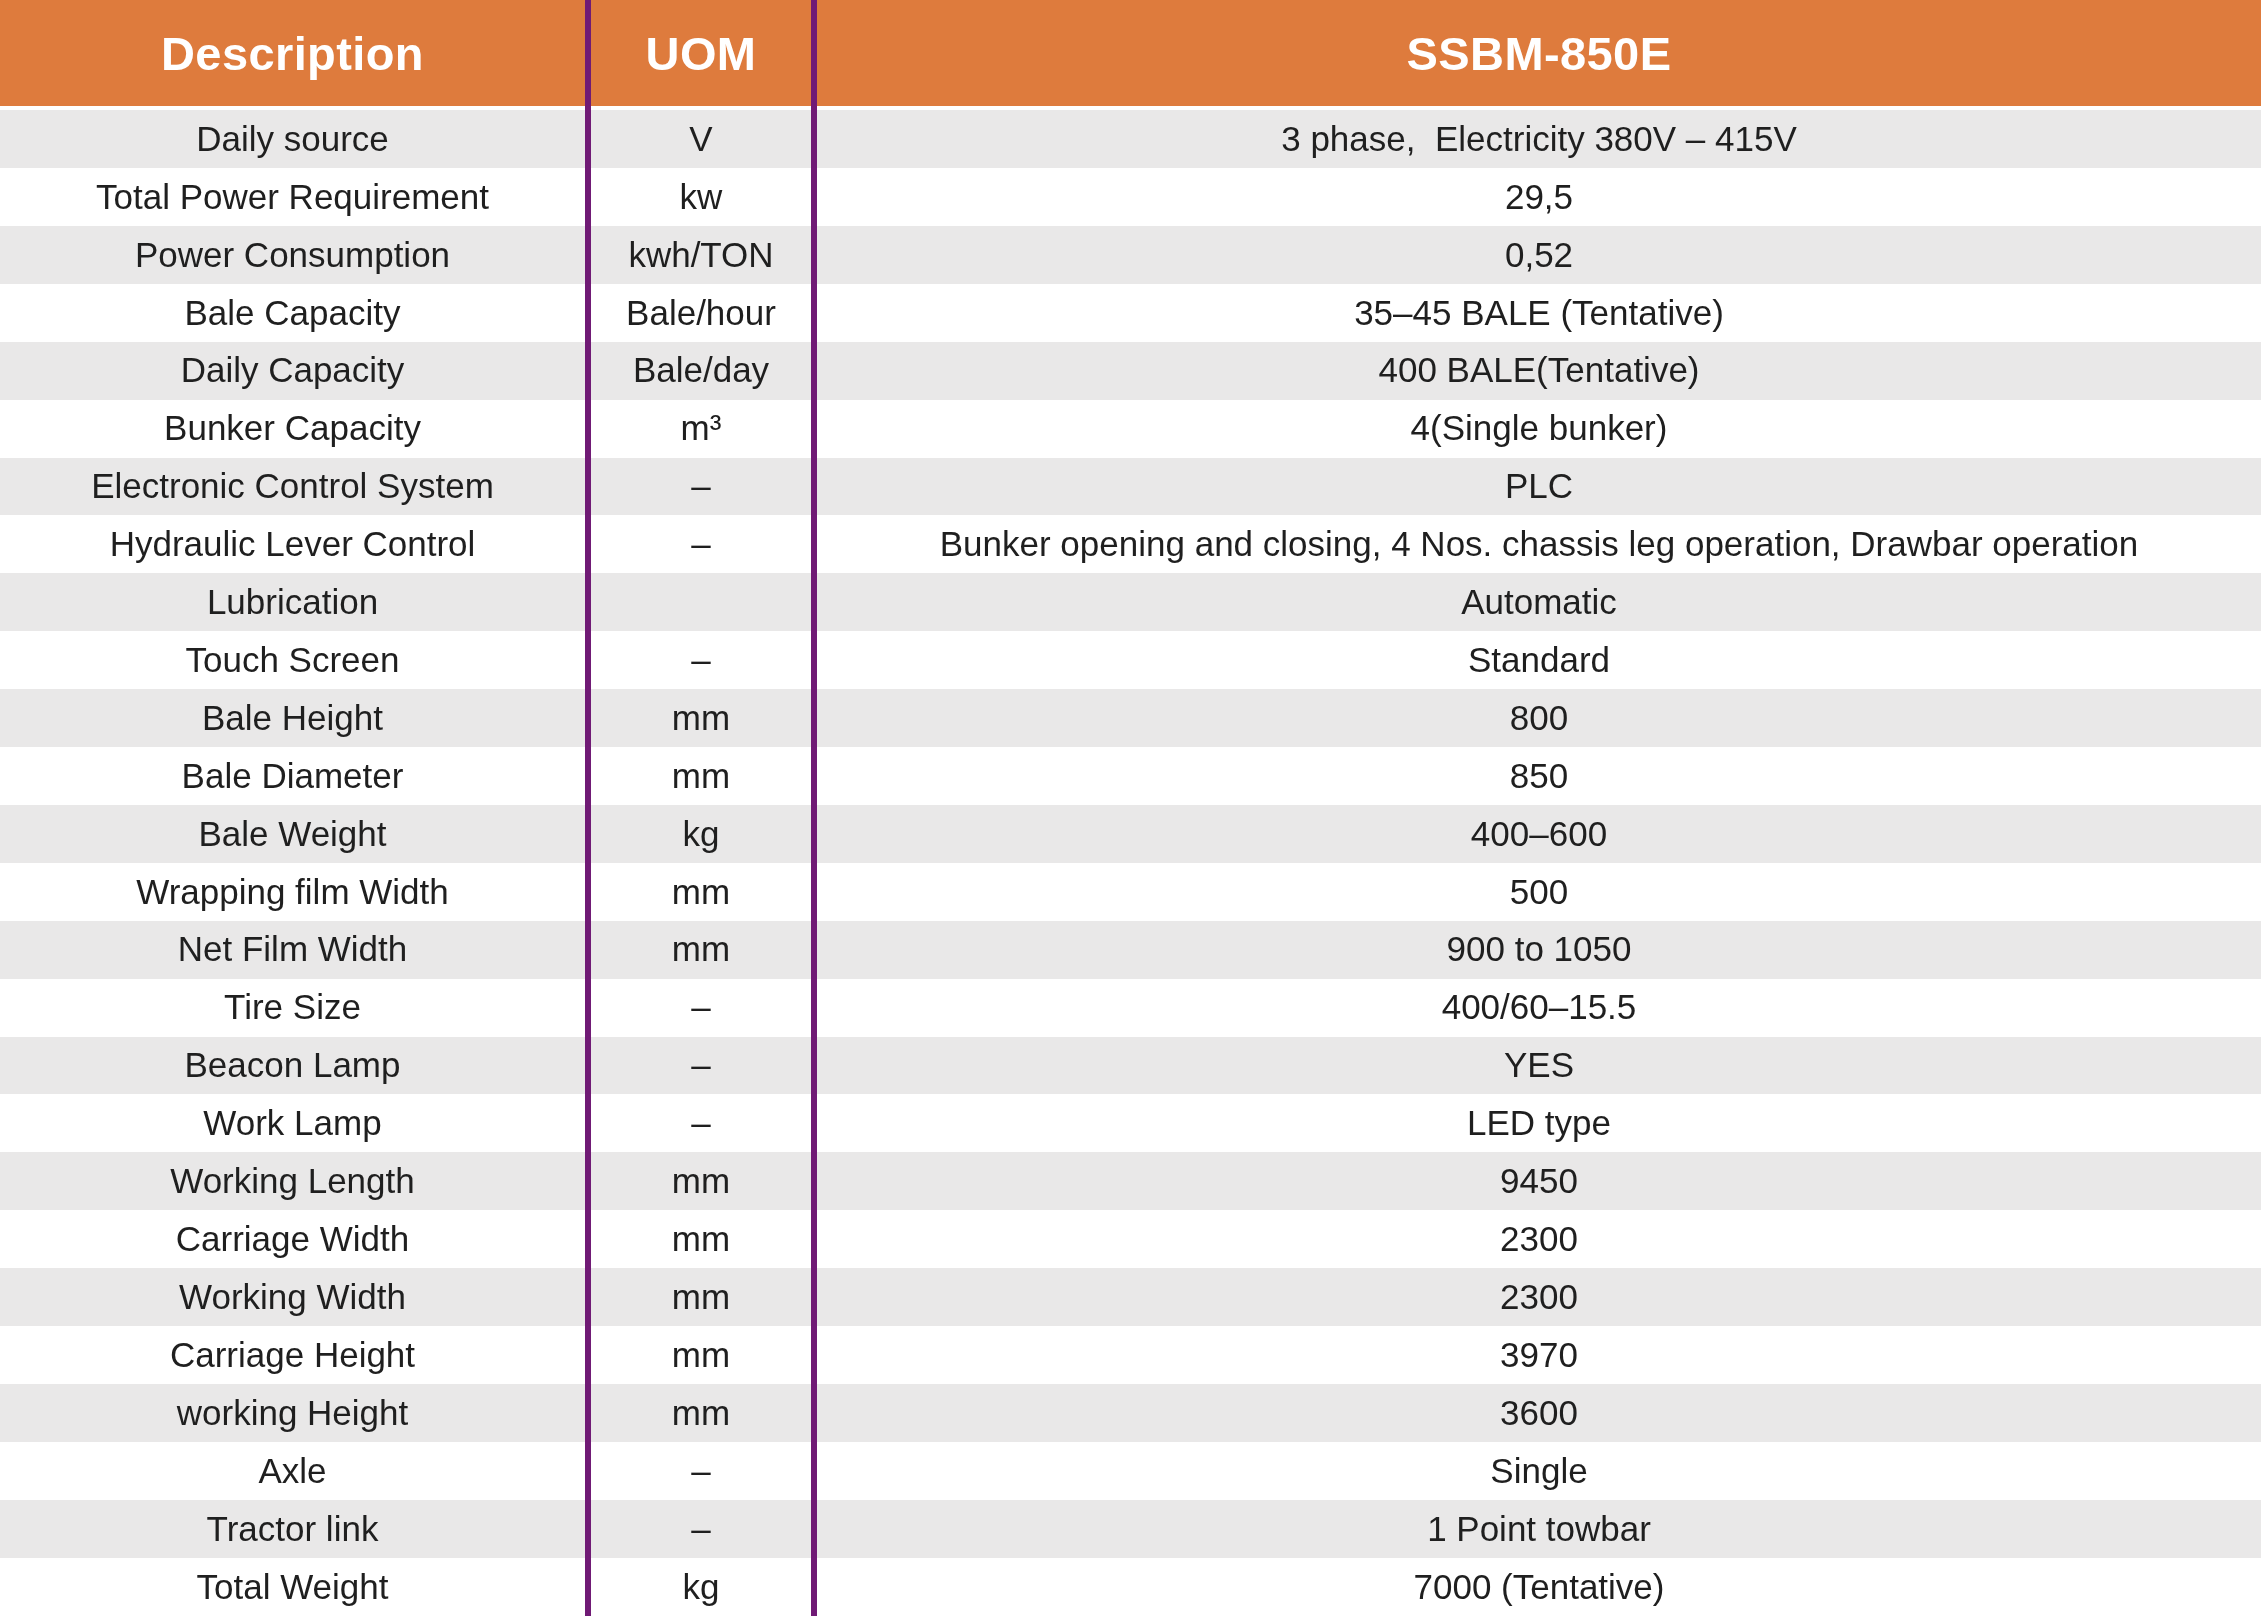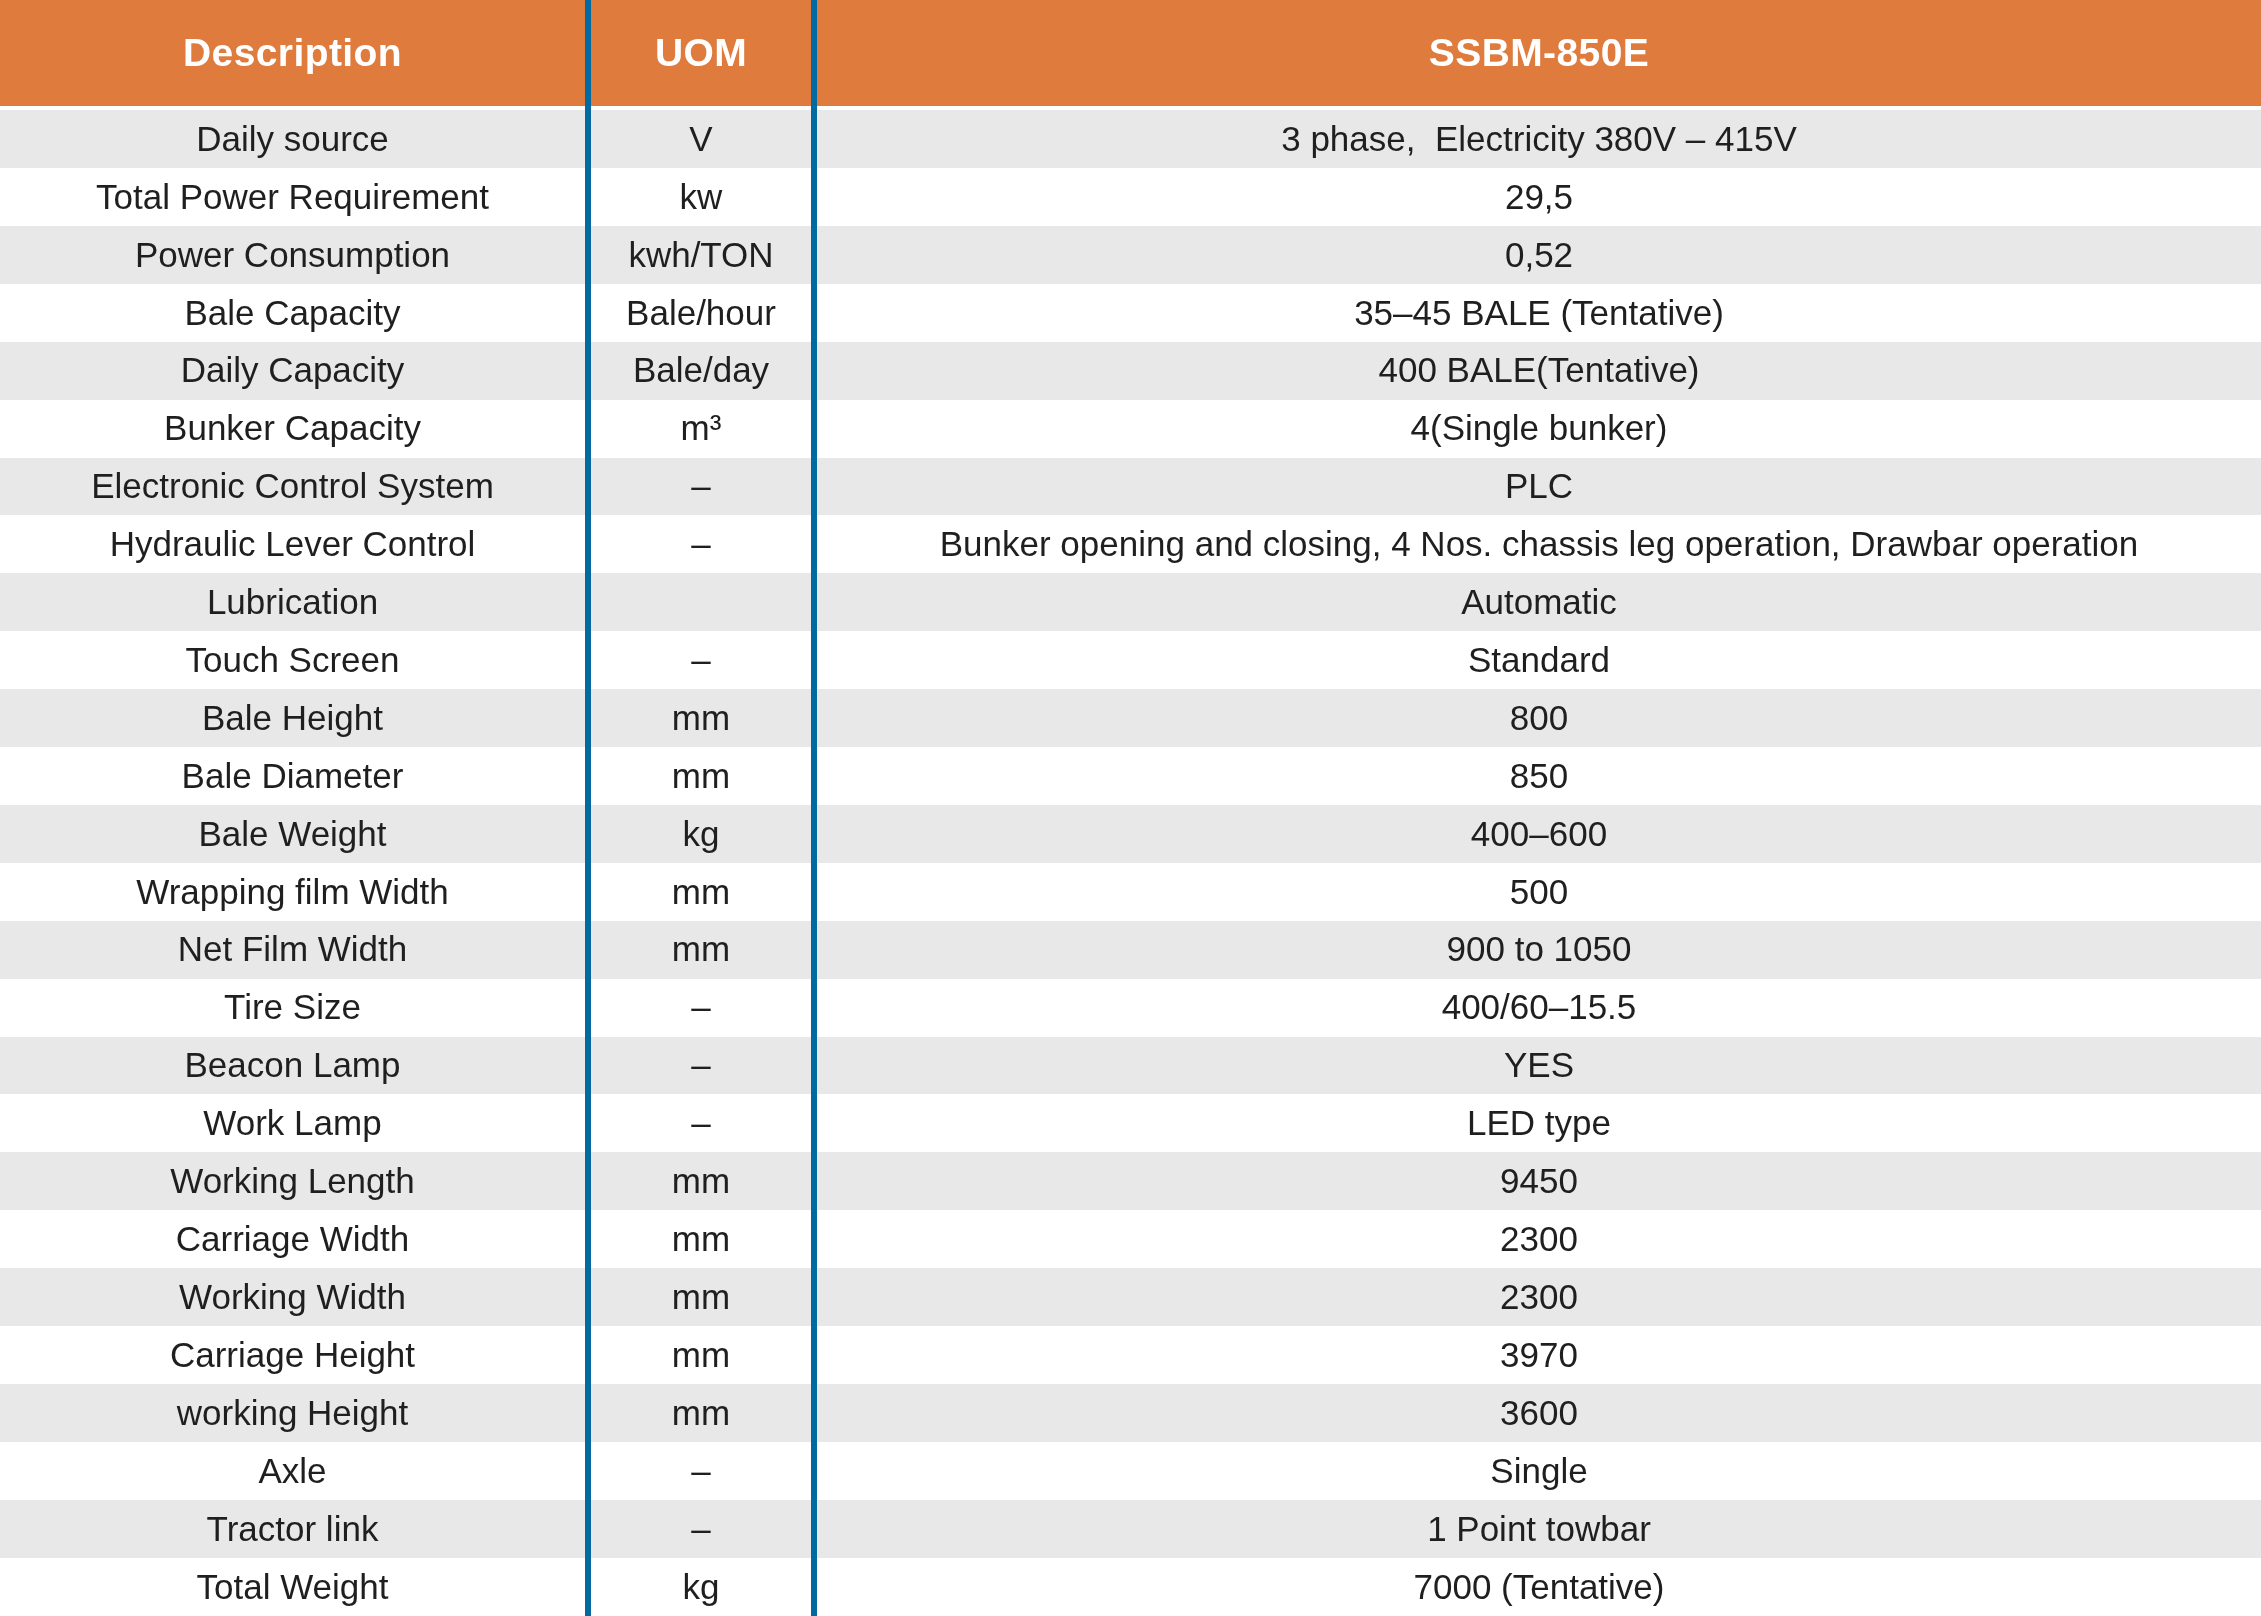--- a/index.html
+++ b/index.html
@@ -18,21 +18,21 @@
     border-collapse: collapse;
     table-layout: fixed;
   }
   col.c1 { width: 588px; }
   col.c2 { width: 226px; }
   col.c3 { width: auto; }
 
   thead th {
     background: #DE7B3D;
     color: #ffffff;
-    font-size: 39px;
+    font-size: 47px;
     font-weight: bold;
     height: 104px;
     text-align: center;
     vertical-align: middle;
     border-bottom: 4.3px solid #ffffff;
     letter-spacing: 0.4px;
   }
   tbody td {
     font-size: 35px;
     color: #1f1f1f;
@@ -43,21 +43,21 @@
     white-space: pre-wrap;
     overflow: hidden;
   }
   tbody tr:nth-child(odd) td {
     background: #E9E8E8;
   }
   tbody tr:nth-child(even) td {
     background: #ffffff;
   }
   th + th, td + td {
-    border-left: 6px solid #0369a1;
+    border-left: 6px solid #701a75;
   }
 </style>
 </head>
 <body>
 
 <table class="spec">
   <colgroup>
     <col class="c1">
     <col class="c2">
     <col class="c3">

